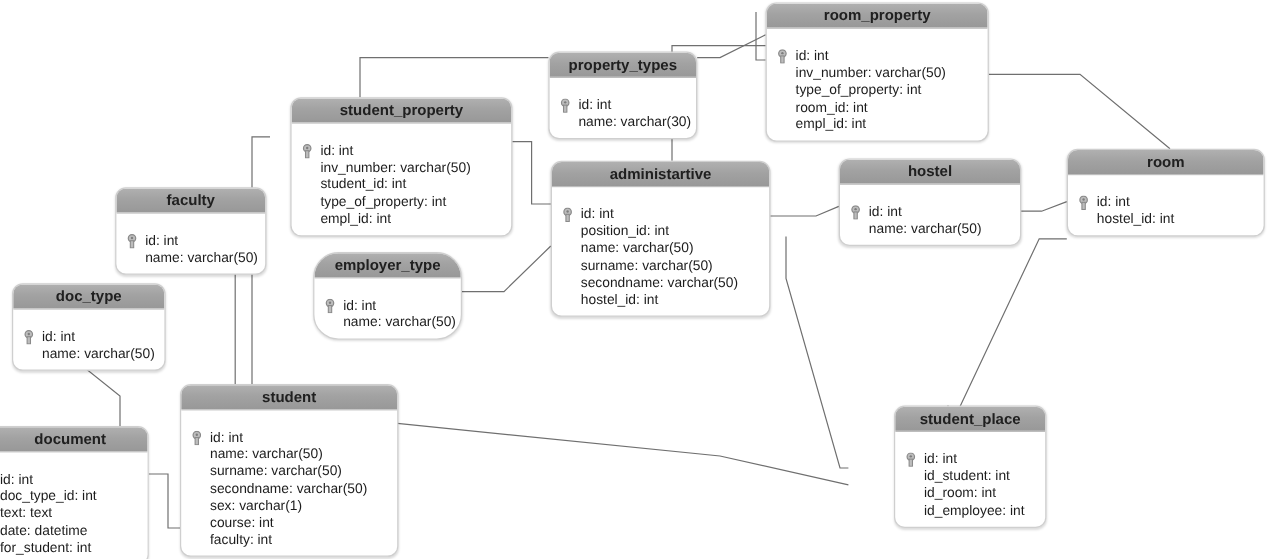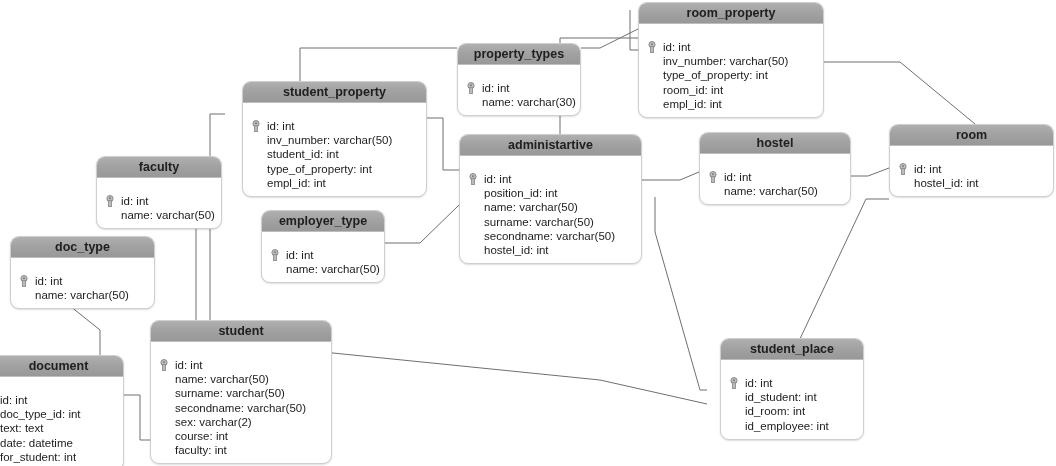--- a/index.html
+++ b/index.html
@@ -186,32 +186,32 @@
         <div class="entity-header">faculty</div>
         <div class="entity-body">
           <div class="field"><svg class="key-icon" viewBox="0 0 12 12">
               <circle cx="6" cy="3.6" r="3.1" fill="#bdbdbd" stroke="#8a8a8a" stroke-width="1"></circle>
               <rect x="4.6" y="5.6" width="2.8" height="6" fill="#bdbdbd" stroke="#8a8a8a" stroke-width="0.9"></rect>
               <circle cx="6" cy="3.3" r="1.0" fill="#7d7d7d"></circle>
             </svg><span>id: int</span></div>
           <div class="field"><span>name: varchar(50)</span></div>
         </div>
       </div>
-      <div class="entity" style="left: 261px; top: 210px; width: 124px;">
+      <div class="entity" style="left: 261px; top: 210px; width: 124px; border-radius: 21px;">
         <div class="entity-header">employer_type</div>
         <div class="entity-body">
           <div class="field"><svg class="key-icon" viewBox="0 0 12 12">
               <circle cx="6" cy="3.6" r="3.1" fill="#bdbdbd" stroke="#8a8a8a" stroke-width="1"></circle>
               <rect x="4.6" y="5.6" width="2.8" height="6" fill="#bdbdbd" stroke="#8a8a8a" stroke-width="0.9"></rect>
               <circle cx="6" cy="3.3" r="1.0" fill="#7d7d7d"></circle>
             </svg><span>id: int</span></div>
           <div class="field"><span>name: varchar(50)</span></div>
         </div>
       </div>
-      <div class="entity" style="left: 10px; top: 236px; width: 145px;">
+      <div class="entity" style="left: 10px; top: 236px; width: 128px;">
         <div class="entity-header">doc_type</div>
         <div class="entity-body">
           <div class="field"><svg class="key-icon" viewBox="0 0 12 12">
               <circle cx="6" cy="3.6" r="3.1" fill="#bdbdbd" stroke="#8a8a8a" stroke-width="1"></circle>
               <rect x="4.6" y="5.6" width="2.8" height="6" fill="#bdbdbd" stroke="#8a8a8a" stroke-width="0.9"></rect>
               <circle cx="6" cy="3.3" r="1.0" fill="#7d7d7d"></circle>
             </svg><span>id: int</span></div>
           <div class="field"><span>name: varchar(50)</span></div>
         </div>
       </div>
@@ -219,26 +219,26 @@
         <div class="entity-header">student</div>
         <div class="entity-body">
           <div class="field"><svg class="key-icon" viewBox="0 0 12 12">
               <circle cx="6" cy="3.6" r="3.1" fill="#bdbdbd" stroke="#8a8a8a" stroke-width="1"></circle>
               <rect x="4.6" y="5.6" width="2.8" height="6" fill="#bdbdbd" stroke="#8a8a8a" stroke-width="0.9"></rect>
               <circle cx="6" cy="3.3" r="1.0" fill="#7d7d7d"></circle>
             </svg><span>id: int</span></div>
           <div class="field"><span>name: varchar(50)</span></div>
           <div class="field"><span>surname: varchar(50)</span></div>
           <div class="field"><span>secondname: varchar(50)</span></div>
-          <div class="field"><span>sex: varchar(2)</span></div>
+          <div class="field"><span>sex: varchar(1)</span></div>
           <div class="field"><span>course: int</span></div>
           <div class="field"><span>faculty: int</span></div>
         </div>
       </div>
-      <div class="entity" style="left: 720px; top: 338px; width: 144px;">
+      <div class="entity" style="left: 745px; top: 338px; width: 127px;">
         <div class="entity-header">student_place</div>
         <div class="entity-body">
           <div class="field"><svg class="key-icon" viewBox="0 0 12 12">
               <circle cx="6" cy="3.6" r="3.1" fill="#bdbdbd" stroke="#8a8a8a" stroke-width="1"></circle>
               <rect x="4.6" y="5.6" width="2.8" height="6" fill="#bdbdbd" stroke="#8a8a8a" stroke-width="0.9"></rect>
               <circle cx="6" cy="3.3" r="1.0" fill="#7d7d7d"></circle>
             </svg><span>id: int</span></div>
           <div class="field"><span>id_student: int</span></div>
           <div class="field"><span>id_room: int</span></div>
           <div class="field"><span>id_employee: int</span></div>

